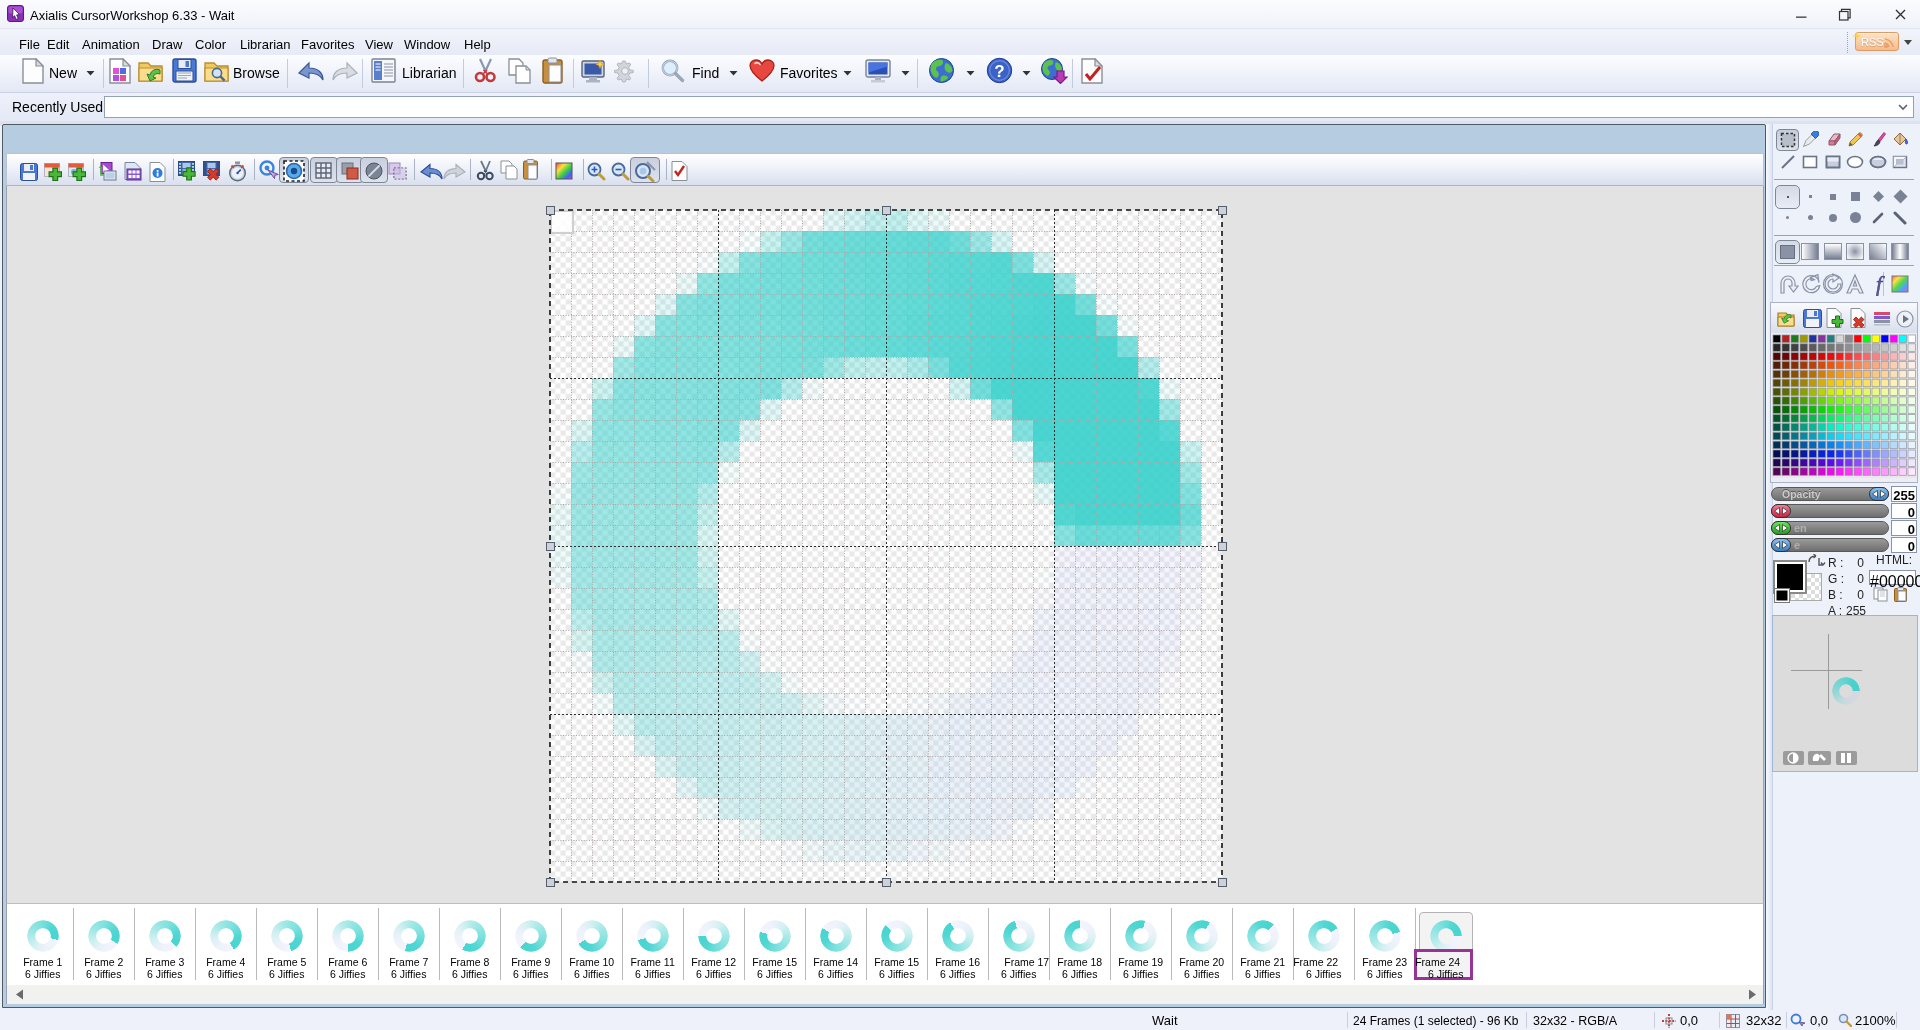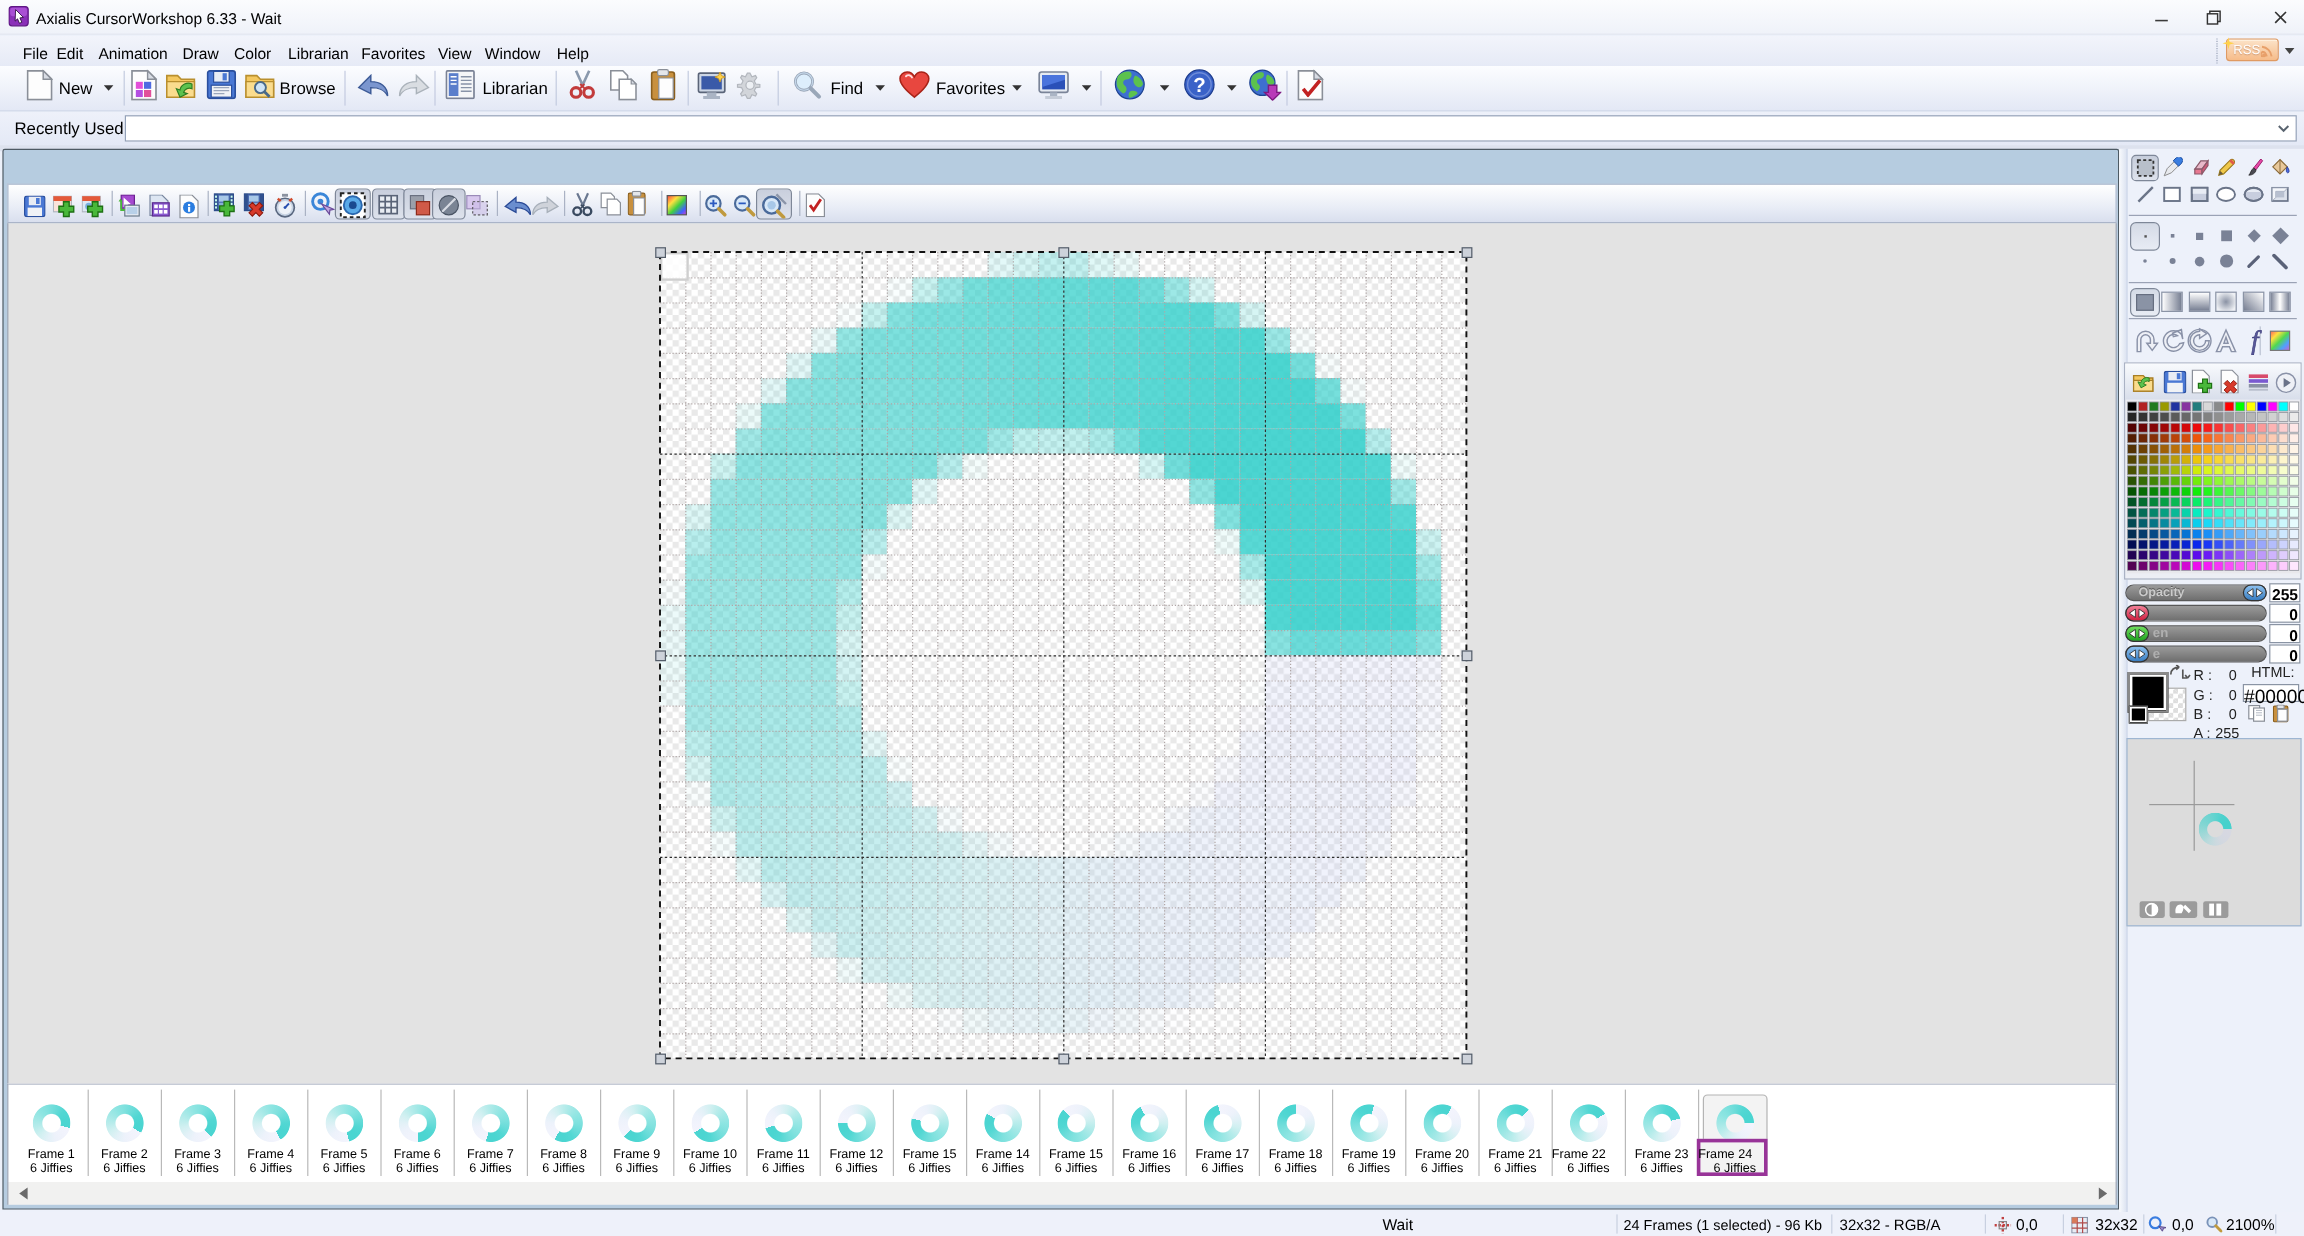--- a/index.html
+++ b/index.html
@@ -1088,21 +1088,21 @@
       <div class="abs" style="left:859.2px;top:4px;width:1px;height:72px;background:#b9b9b9"></div>
       <div class="abs" style="left:873.7px;top:16px;width:32px;height:32px;background:conic-gradient(from 315deg, #f3f4fd 0.0%, #f1f3fc 8.3%, #edf2fb 16.7%, #e2f1f7 25.0%, #d1f0f1 33.3%, #b8eceb 41.7%, #a2e8e6 50.0%, #8ee5e2 58.3%, #7fe1de 66.7%, #6adcd9 75.0%, #52d7d3 83.3%, #4bd5d1 91.7%, #4bd5d1 100.0%);-webkit-mask:radial-gradient(circle closest-side, transparent 0 7.3px, #000 8.2px 15.3px, transparent 16px);mask:radial-gradient(circle closest-side, transparent 0 7.3px, #000 8.2px 15.3px, transparent 16px)"></div>
       <div class="abs txt" style="left:859.2px;top:52px;width:61px;text-align:center;font-size:10.5px;color:#000">Frame 15</div>
       <div class="abs txt" style="left:859.2px;top:63.5px;width:61px;text-align:center;font-size:10.5px;color:#000">6 Jiffies</div>
       <div class="abs" style="left:920.2px;top:4px;width:1px;height:72px;background:#b9b9b9"></div>
       <div class="abs" style="left:934.7px;top:16px;width:32px;height:32px;background:conic-gradient(from 330deg, #f3f4fd 0.0%, #f1f3fc 8.3%, #edf2fb 16.7%, #e2f1f7 25.0%, #d1f0f1 33.3%, #b8eceb 41.7%, #a2e8e6 50.0%, #8ee5e2 58.3%, #7fe1de 66.7%, #6adcd9 75.0%, #52d7d3 83.3%, #4bd5d1 91.7%, #4bd5d1 100.0%);-webkit-mask:radial-gradient(circle closest-side, transparent 0 7.3px, #000 8.2px 15.3px, transparent 16px);mask:radial-gradient(circle closest-side, transparent 0 7.3px, #000 8.2px 15.3px, transparent 16px)"></div>
       <div class="abs txt" style="left:920.2px;top:52px;width:61px;text-align:center;font-size:10.5px;color:#000">Frame 16</div>
       <div class="abs txt" style="left:920.2px;top:63.5px;width:61px;text-align:center;font-size:10.5px;color:#000">6 Jiffies</div>
       <div class="abs" style="left:981.2px;top:4px;width:1px;height:72px;background:#b9b9b9"></div>
       <div class="abs" style="left:995.7px;top:16px;width:32px;height:32px;background:conic-gradient(from 345deg, #f3f4fd 0.0%, #f1f3fc 8.3%, #edf2fb 16.7%, #e2f1f7 25.0%, #d1f0f1 33.3%, #b8eceb 41.7%, #a2e8e6 50.0%, #8ee5e2 58.3%, #7fe1de 66.7%, #6adcd9 75.0%, #52d7d3 83.3%, #4bd5d1 91.7%, #4bd5d1 100.0%);-webkit-mask:radial-gradient(circle closest-side, transparent 0 7.3px, #000 8.2px 15.3px, transparent 16px);mask:radial-gradient(circle closest-side, transparent 0 7.3px, #000 8.2px 15.3px, transparent 16px)"></div>
-      <div class="abs txt" style="left:981.2px;top:52px;width:61px;text-align:center;font-size:10.5px;color:#000">Frame 17</div>
+      <div class="abs txt" style="left:981.2px;top:52px;width:61px;text-align:right;font-size:10.5px;color:#000">Frame 17</div>
       <div class="abs txt" style="left:981.2px;top:63.5px;width:61px;text-align:center;font-size:10.5px;color:#000">6 Jiffies</div>
       <div class="abs" style="left:1042.2px;top:4px;width:1px;height:72px;background:#b9b9b9"></div>
       <div class="abs" style="left:1056.7px;top:16px;width:32px;height:32px;background:conic-gradient(from 0deg, #f3f4fd 0.0%, #f1f3fc 8.3%, #edf2fb 16.7%, #e2f1f7 25.0%, #d1f0f1 33.3%, #b8eceb 41.7%, #a2e8e6 50.0%, #8ee5e2 58.3%, #7fe1de 66.7%, #6adcd9 75.0%, #52d7d3 83.3%, #4bd5d1 91.7%, #4bd5d1 100.0%);-webkit-mask:radial-gradient(circle closest-side, transparent 0 7.3px, #000 8.2px 15.3px, transparent 16px);mask:radial-gradient(circle closest-side, transparent 0 7.3px, #000 8.2px 15.3px, transparent 16px)"></div>
       <div class="abs txt" style="left:1042.2px;top:52px;width:61px;text-align:center;font-size:10.5px;color:#000">Frame 18</div>
       <div class="abs txt" style="left:1042.2px;top:63.5px;width:61px;text-align:center;font-size:10.5px;color:#000">6 Jiffies</div>
       <div class="abs" style="left:1103.2px;top:4px;width:1px;height:72px;background:#b9b9b9"></div>
       <div class="abs" style="left:1117.7px;top:16px;width:32px;height:32px;background:conic-gradient(from 15deg, #f3f4fd 0.0%, #f1f3fc 8.3%, #edf2fb 16.7%, #e2f1f7 25.0%, #d1f0f1 33.3%, #b8eceb 41.7%, #a2e8e6 50.0%, #8ee5e2 58.3%, #7fe1de 66.7%, #6adcd9 75.0%, #52d7d3 83.3%, #4bd5d1 91.7%, #4bd5d1 100.0%);-webkit-mask:radial-gradient(circle closest-side, transparent 0 7.3px, #000 8.2px 15.3px, transparent 16px);mask:radial-gradient(circle closest-side, transparent 0 7.3px, #000 8.2px 15.3px, transparent 16px)"></div>
       <div class="abs txt" style="left:1103.2px;top:52px;width:61px;text-align:center;font-size:10.5px;color:#000">Frame 19</div>
       <div class="abs txt" style="left:1103.2px;top:63.5px;width:61px;text-align:center;font-size:10.5px;color:#000">6 Jiffies</div>
       <div class="abs" style="left:1164.2px;top:4px;width:1px;height:72px;background:#b9b9b9"></div>

